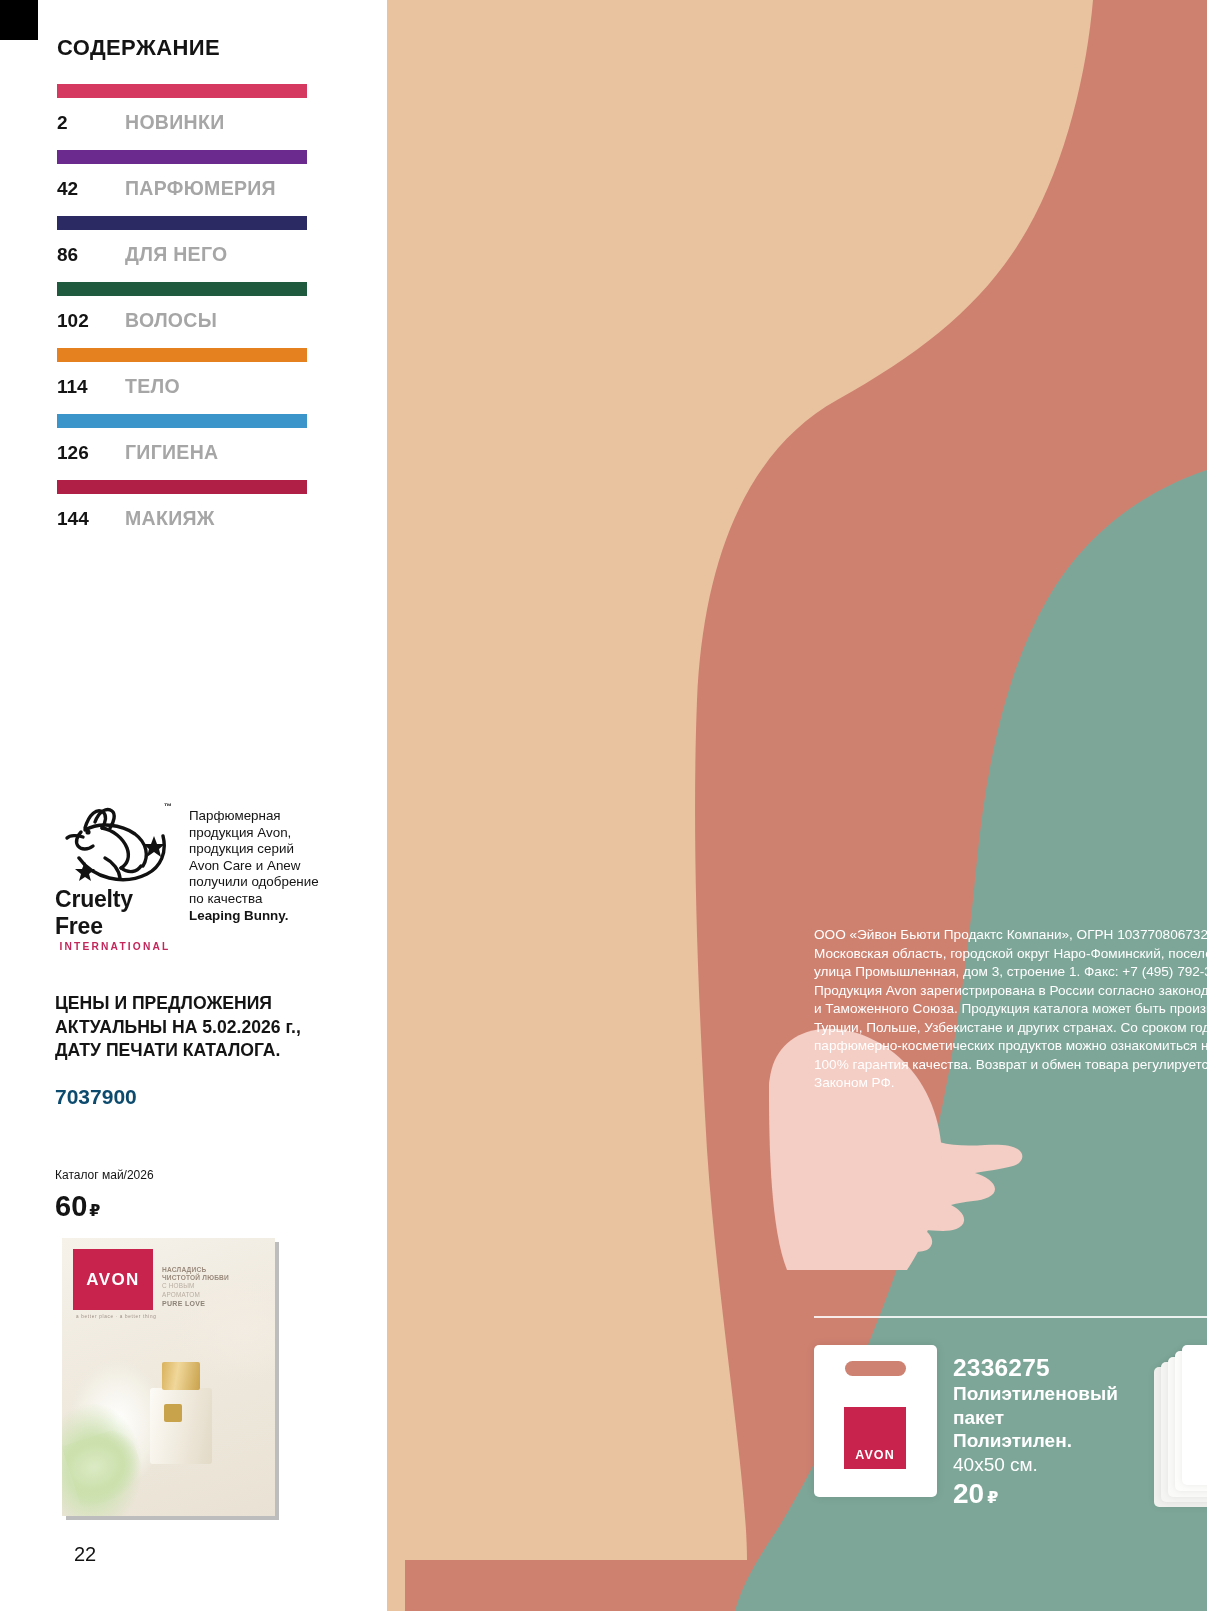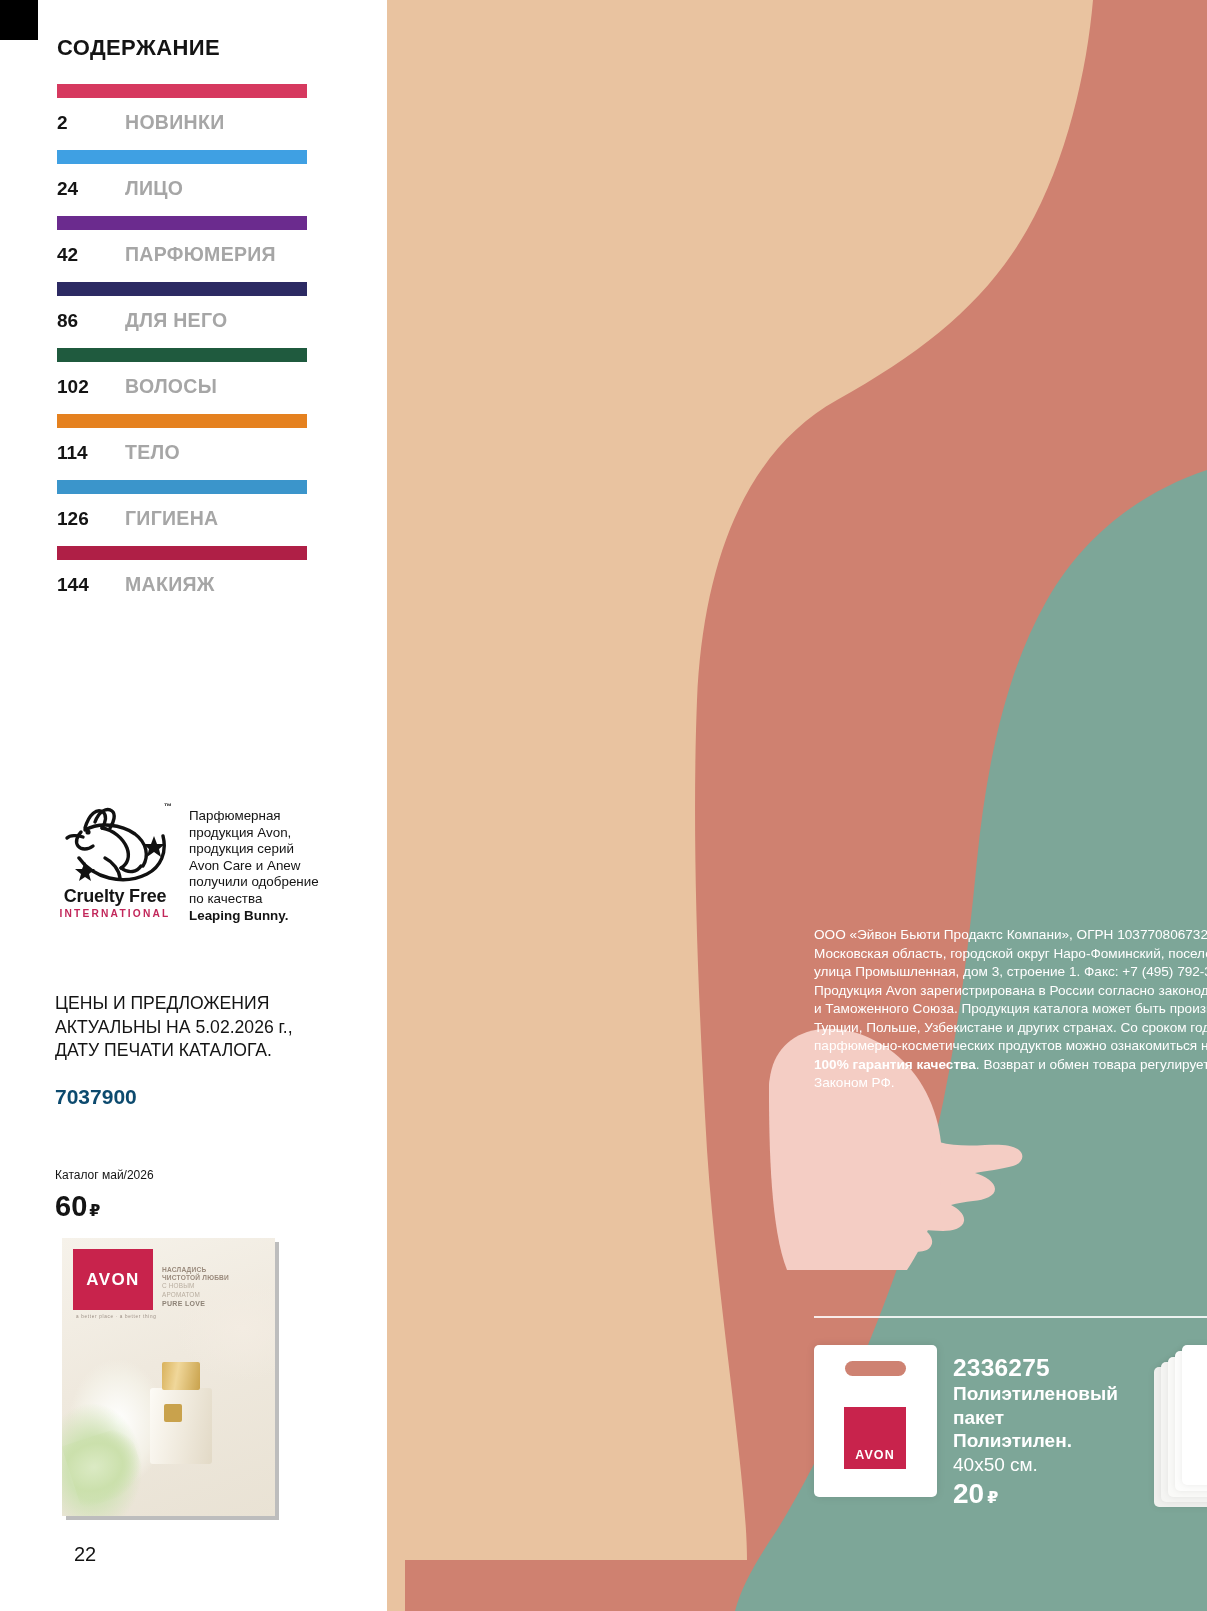--- a/index.html
+++ b/index.html
@@ -32,28 +32,28 @@
   }
   .toc-label{
     font-size:19.5px;font-weight:bold;color:#a6a6a6;letter-spacing:.3px;
   }
 
   
   .cf-block{position:absolute;left:55px;top:800px;width:310px;display:flex;gap:14px;}
   .cf-logo{position:relative;width:120px;flex:0 0 120px;}
   .cf-logo svg{display:block;width:120px;height:84px;}
   .cf-tm{position:absolute;right:3px;top:2px;font-size:8px;color:#111;font-weight:bold;}
-  .cf-name{font-size:18px;font-weight:bold;color:#141414;text-align:center;margin-top:2px;letter-spacing:-.2px;}
+  .cf-name{font-size:23px;font-weight:bold;color:#141414;margin-top:2px;letter-spacing:-.2px;}
   .cf-sub{font-size:10.2px;letter-spacing:2.2px;color:#c2265a;text-align:center;font-weight:bold;margin-top:1px;}
   .cf-text{font-size:13.4px;line-height:16.6px;color:#141414;padding-top:8px;}
 
   
   .price-notice{
     position:absolute;left:55px;top:992px;width:320px;
-    font-size:17.6px;line-height:23.5px;font-weight:normal;color:#141414;
+    font-size:17.6px;line-height:23.5px;font-weight:bold;color:#141414;
   }
 
   
   .cat-code{position:absolute;left:55px;top:1085px;font-size:21px;font-weight:bold;color:#0c4a6e;}
   .cat-desc{position:absolute;left:55px;top:1168px;font-size:12px;color:#141414;}
   .cat-price{position:absolute;left:55px;top:1190px;font-size:29px;font-weight:bold;color:#141414;}
   .cat-price .rub{font-size:16px;font-weight:bold;margin-left:2px;}
 
   .cover{
     position:absolute;left:62px;top:1238px;width:213px;height:278px;
@@ -100,21 +100,21 @@
 
   
   .art{position:absolute;left:387px;top:0;width:820px;height:1611px;overflow:hidden;background:#e9c3a0;}
   .art svg{display:block;width:820px;height:1611px;}
 
   
   .legal{
     position:absolute;left:427px;top:926px;width:650px;
     font-size:13.6px;line-height:18.5px;color:#ffffff;z-index:30;
   }
-  .legal b{font-weight:bold;}
+  .legal b{font-weight:normal;}
 
   
   .divider{
     position:absolute;left:427px;top:1316px;width:630px;height:2px;background:rgba(255,255,255,.85);z-index:30;
   }
 
   
   .products{position:absolute;left:427px;top:1345px;width:640px;z-index:30;display:flex;}
   .prod{display:flex;gap:16px;}
   .prod-1{width:340px;}
@@ -270,27 +270,20 @@
     <div class="toc-list">
 
       <div class="toc-entry">
         <div class="toc-bar" style="background:#d6395f"></div>
         <div class="toc-row">
           <div class="toc-num">2</div>
           <div class="toc-label">НОВИНКИ</div>
         </div>
       </div>
 
-      <div class="toc-entry">
-        <div class="toc-bar" style="background:#3fa0e3"></div>
-        <div class="toc-row">
-          <div class="toc-num">24</div>
-          <div class="toc-label">ЛИЦО</div>
-        </div>
-      </div>
 
       <div class="toc-entry">
         <div class="toc-bar" style="background:#6b2b8e"></div>
         <div class="toc-row">
           <div class="toc-num">42</div>
           <div class="toc-label">ПАРФЮМЕРИЯ</div>
         </div>
       </div>
 
       <div class="toc-entry">

